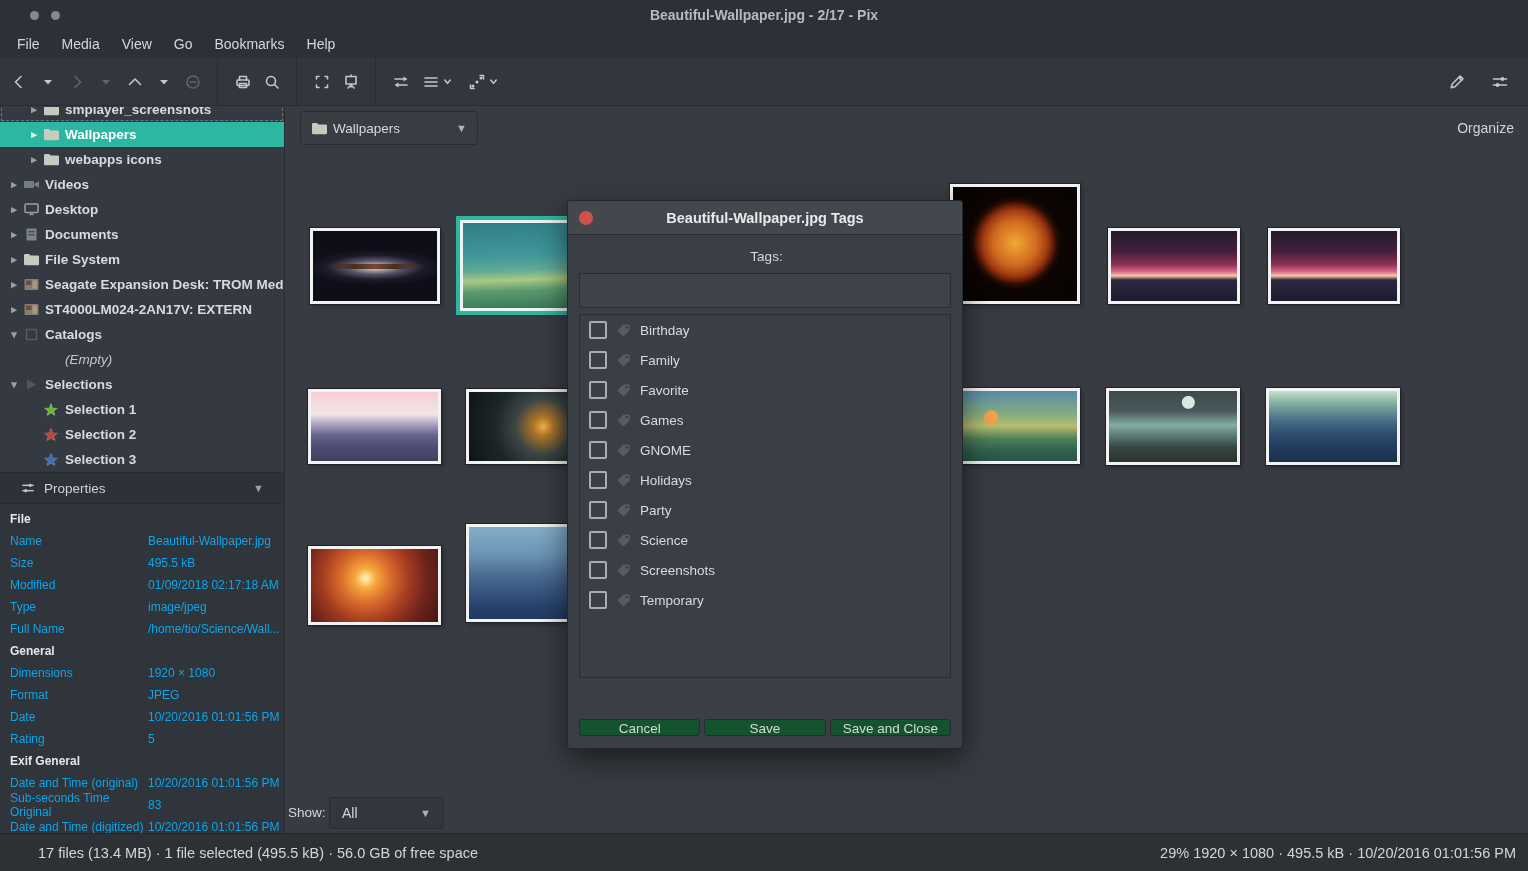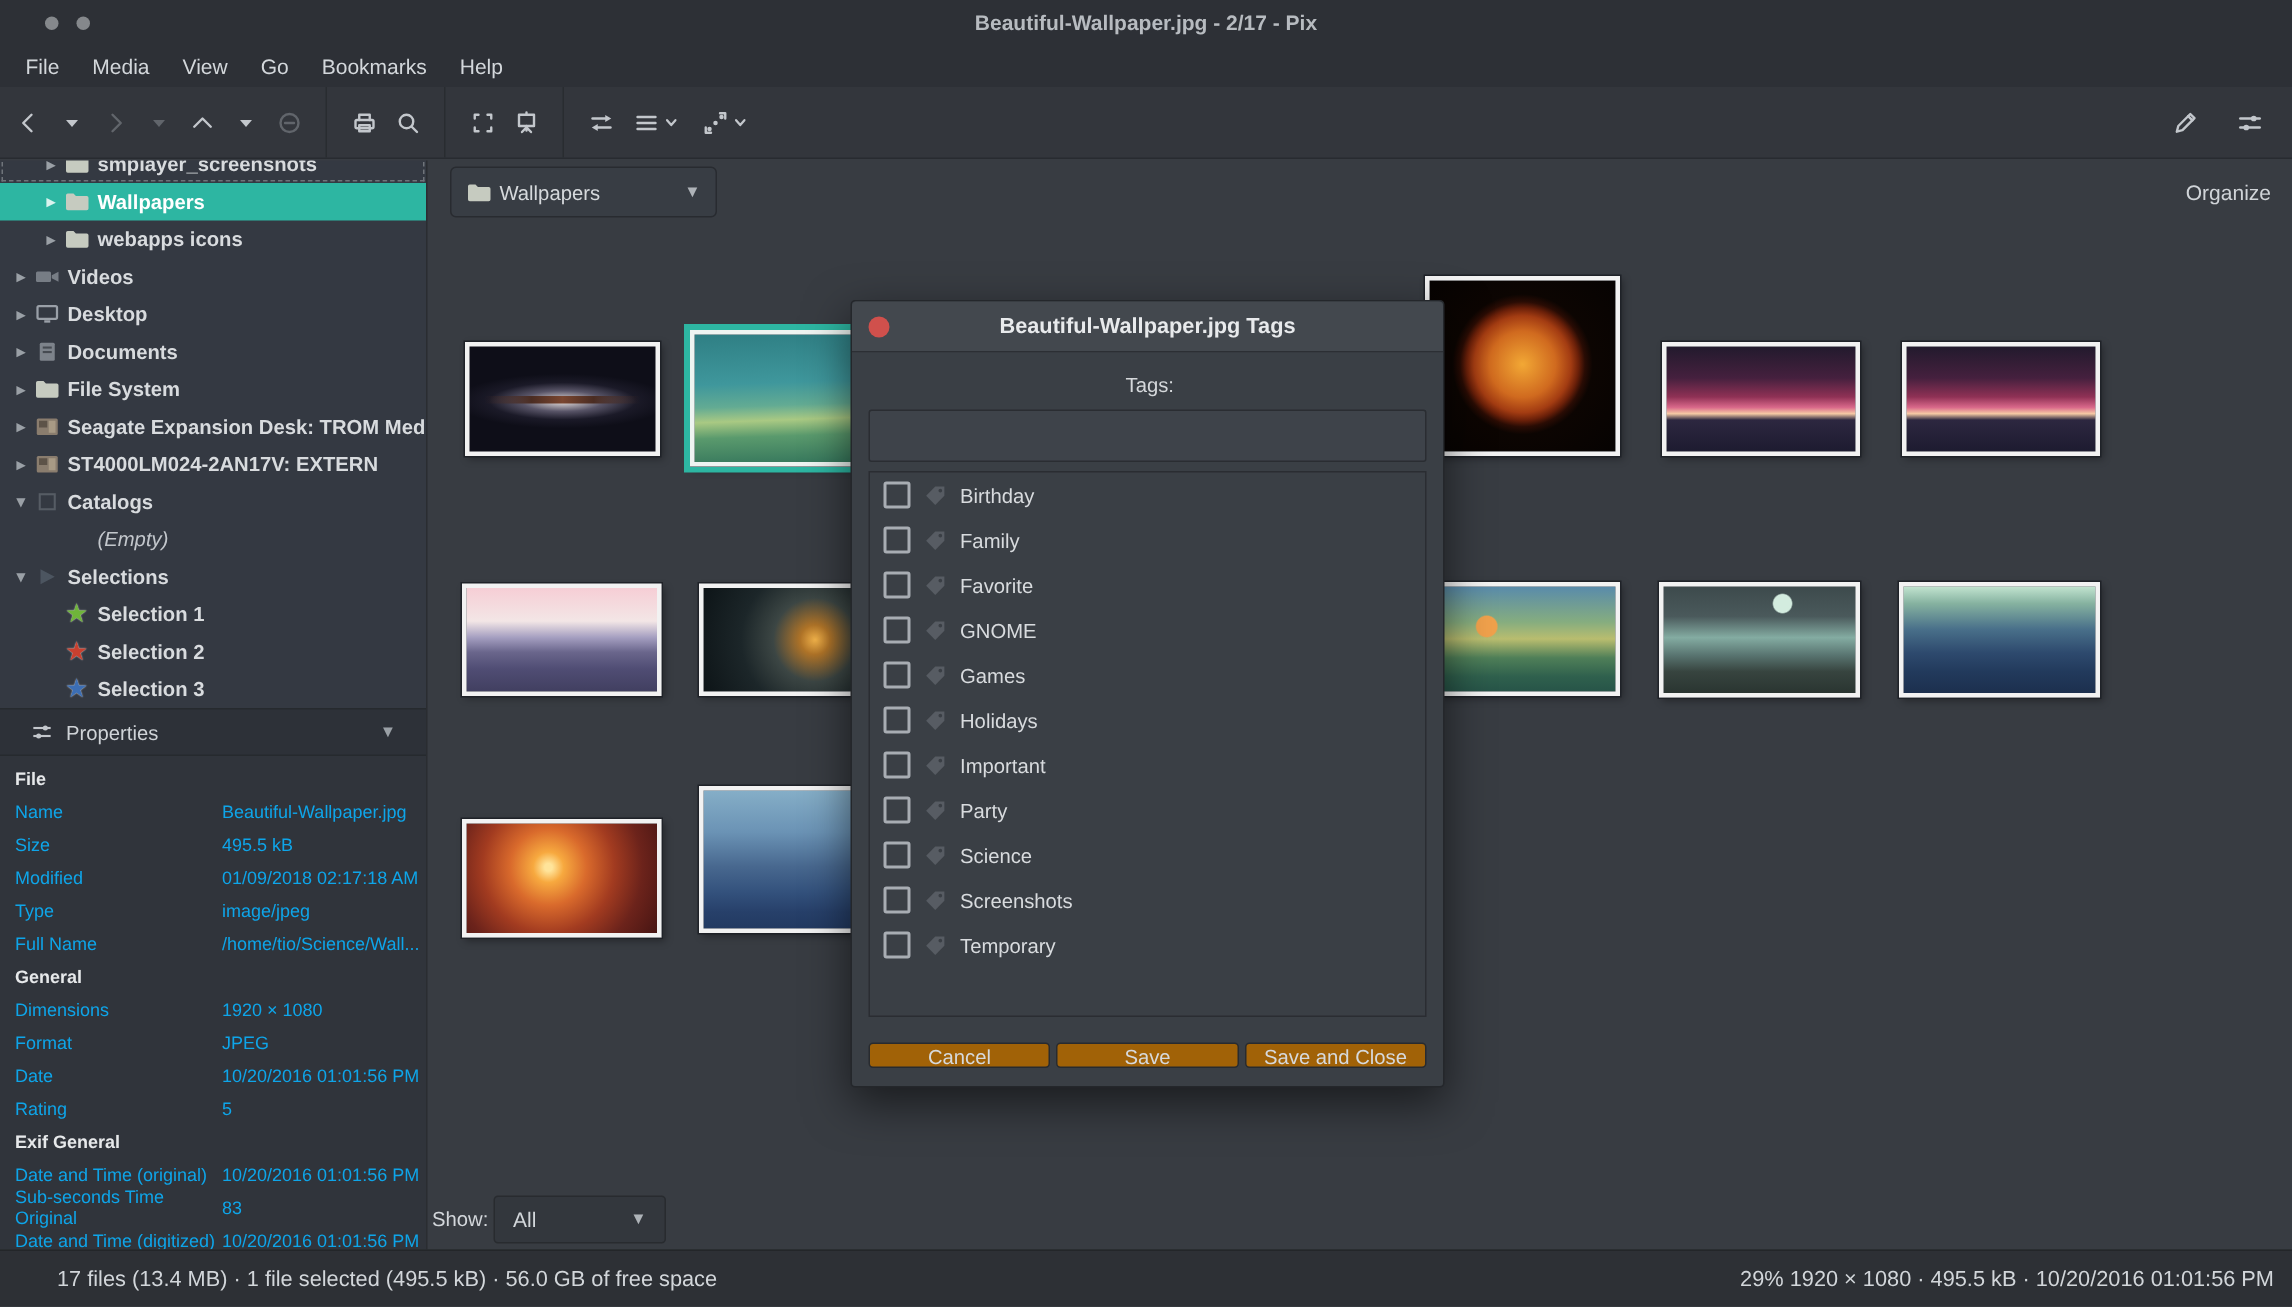--- a/index.html
+++ b/index.html
@@ -105,22 +105,22 @@
   .dlg-body{padding:10px 11px 12px;}
   .dlg-tags-label{margin:4px 0 9px 3px;color:#d5d8db;font-size:13.5px;text-align:center;}
   .dlg-input{width:100%;height:35px;background:#3e434a;border:1px solid #2a2d32;border-radius:2px;
     box-sizing:border-box;color:#e6e8ea;font-size:14px;padding:0 8px;outline:none;font-family:"Liberation Sans",sans-serif;}
   .dlg-list{margin-top:6px;height:362px;border:1px solid #2a2d32;background:#3a3f45;overflow:hidden;}
   .tag-row{height:30px;display:flex;align-items:center;padding-left:9px;gap:9px;}
   .tag-cb{width:14px;height:14px;border:2px solid #a8adb3;border-radius:2px;flex:0 0 auto;}
   .tag-glyph{flex:0 0 auto;display:flex;}
   .tag-lbl{font-size:13.5px;color:#d8dbde;}
   .dlg-buttons{display:flex;gap:4px;margin-top:17px;}
-  .dlg-btn{flex:1;height:17px;background:#a16207;border:1px solid #282b2f;border-radius:3px;
-    color:#d6d9dc;font-size:13.5px;font-family:"Liberation Sans",sans-serif;}
+  .dlg-btn{flex:1;height:17px;background:#14532d;border:1px solid #282b2f;border-radius:3px;
+    color:#d6d9dc;font-size:13.5px;font-family:"Liberation Sans",sans-serif;margin-top:24px;}
   
   .statusbar{position:absolute;left:0;right:0;bottom:0;height:38px;background:#2d3035;border-top:1px solid #232629;
     display:flex;align-items:center;justify-content:space-between;box-sizing:border-box;
     padding:0 12px 0 38px;font-size:14.5px;color:#d2d6da;}
   .chev{display:inline-block;}
 </style>
 </head>
 <body>
 
 <div class="titlebar">
@@ -537,51 +537,41 @@
           <span class="tag-lbl">Favorite</span>
         </div>
         <div class="tag-row">
           <span class="tag-cb"></span>
           <span class="tag-glyph">
             <svg width="15" height="15" viewBox="0 0 16 16">
               <path d="M1.5 8 L8 1.5 H14.5 V8 L8 14.5 Z" fill="#575c63"></path>
               <circle cx="11.6" cy="4.4" r="1.3" fill="#3a3f45"></circle>
             </svg>
           </span>
+          <span class="tag-lbl">Games</span>
+        </div>
+        <div class="tag-row">
+          <span class="tag-cb"></span>
+          <span class="tag-glyph">
+            <svg width="15" height="15" viewBox="0 0 16 16">
+              <path d="M1.5 8 L8 1.5 H14.5 V8 L8 14.5 Z" fill="#575c63"></path>
+              <circle cx="11.6" cy="4.4" r="1.3" fill="#3a3f45"></circle>
+            </svg>
+          </span>
           <span class="tag-lbl">GNOME</span>
         </div>
         <div class="tag-row">
           <span class="tag-cb"></span>
           <span class="tag-glyph">
             <svg width="15" height="15" viewBox="0 0 16 16">
               <path d="M1.5 8 L8 1.5 H14.5 V8 L8 14.5 Z" fill="#575c63"></path>
               <circle cx="11.6" cy="4.4" r="1.3" fill="#3a3f45"></circle>
             </svg>
           </span>
-          <span class="tag-lbl">Games</span>
-        </div>
-        <div class="tag-row">
-          <span class="tag-cb"></span>
-          <span class="tag-glyph">
-            <svg width="15" height="15" viewBox="0 0 16 16">
-              <path d="M1.5 8 L8 1.5 H14.5 V8 L8 14.5 Z" fill="#575c63"></path>
-              <circle cx="11.6" cy="4.4" r="1.3" fill="#3a3f45"></circle>
-            </svg>
-          </span>
           <span class="tag-lbl">Holidays</span>
-        </div>
-        <div class="tag-row">
-          <span class="tag-cb"></span>
-          <span class="tag-glyph">
-            <svg width="15" height="15" viewBox="0 0 16 16">
-              <path d="M1.5 8 L8 1.5 H14.5 V8 L8 14.5 Z" fill="#575c63"></path>
-              <circle cx="11.6" cy="4.4" r="1.3" fill="#3a3f45"></circle>
-            </svg>
-          </span>
-          <span class="tag-lbl">Important</span>
         </div>
         <div class="tag-row">
           <span class="tag-cb"></span>
           <span class="tag-glyph">
             <svg width="15" height="15" viewBox="0 0 16 16">
               <path d="M1.5 8 L8 1.5 H14.5 V8 L8 14.5 Z" fill="#575c63"></path>
               <circle cx="11.6" cy="4.4" r="1.3" fill="#3a3f45"></circle>
             </svg>
           </span>
           <span class="tag-lbl">Party</span>

